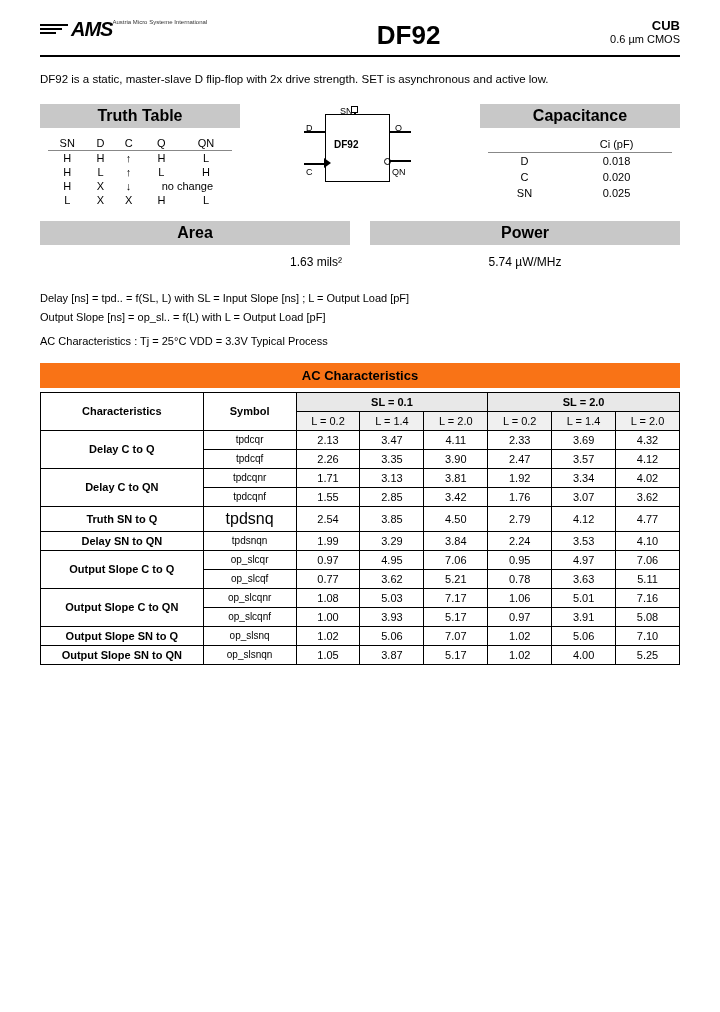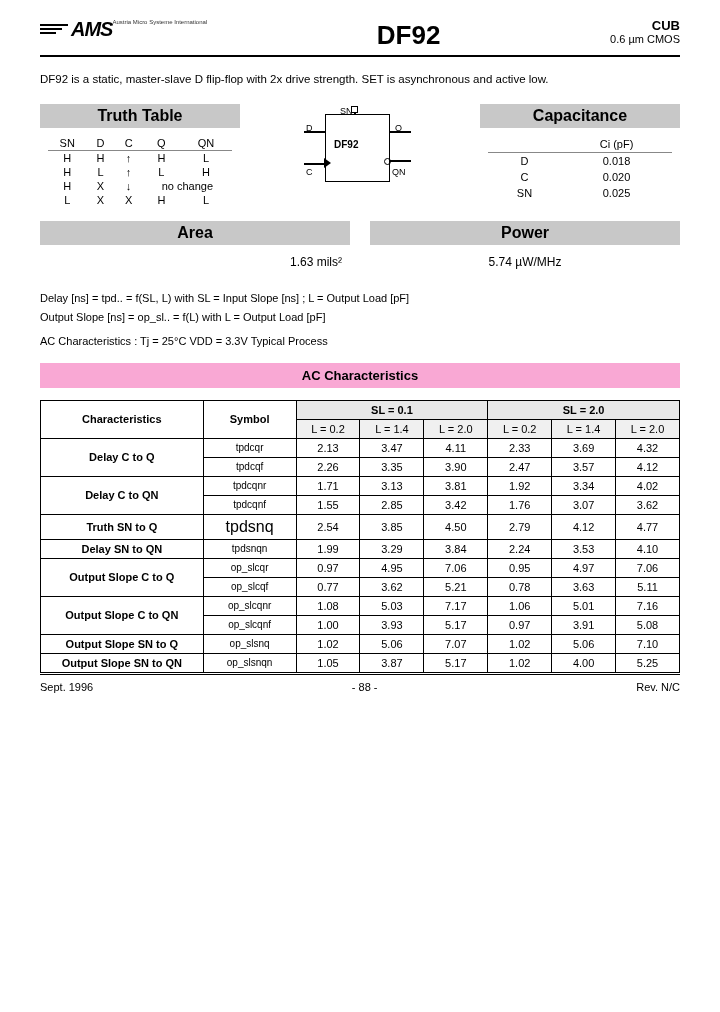--- a/index.html
+++ b/index.html
@@ -152,26 +152,26 @@
     }
 
     
     .ac-conditions {
       font-size: 11px;
       margin-bottom: 16px;
     }
 
     
     .ac-section-header {
-      background: #f9a8d4;
+      background: #f97316;
       text-align: center;
       font-weight: bold;
       font-size: 13px;
       padding: 5px;
-      margin-bottom: 12px;
+      margin-bottom: 4px;
     }
     .ac-table {
       width: 100%;
       border-collapse: collapse;
       font-size: 11px;
       border: 1.5px solid #000;
     }
     .ac-table td, .ac-table th {
       border: 1px solid #000;
       padding: 3px 6px;
@@ -491,19 +491,14 @@
             <td class="data-col">3.87</td>
             <td class="data-col">5.17</td>
             <td class="data-col">1.02</td>
             <td class="data-col">4.00</td>
             <td class="data-col">5.25</td>
           </tr>
         </tbody>
     </table>
   </div>
 
-  <div class="footer">
-    <div>Sept. 1996</div>
-    <div>- 88 -</div>
-    <div>Rev. N/C</div>
-  </div>
 
 </div>
 
 </body></html>

